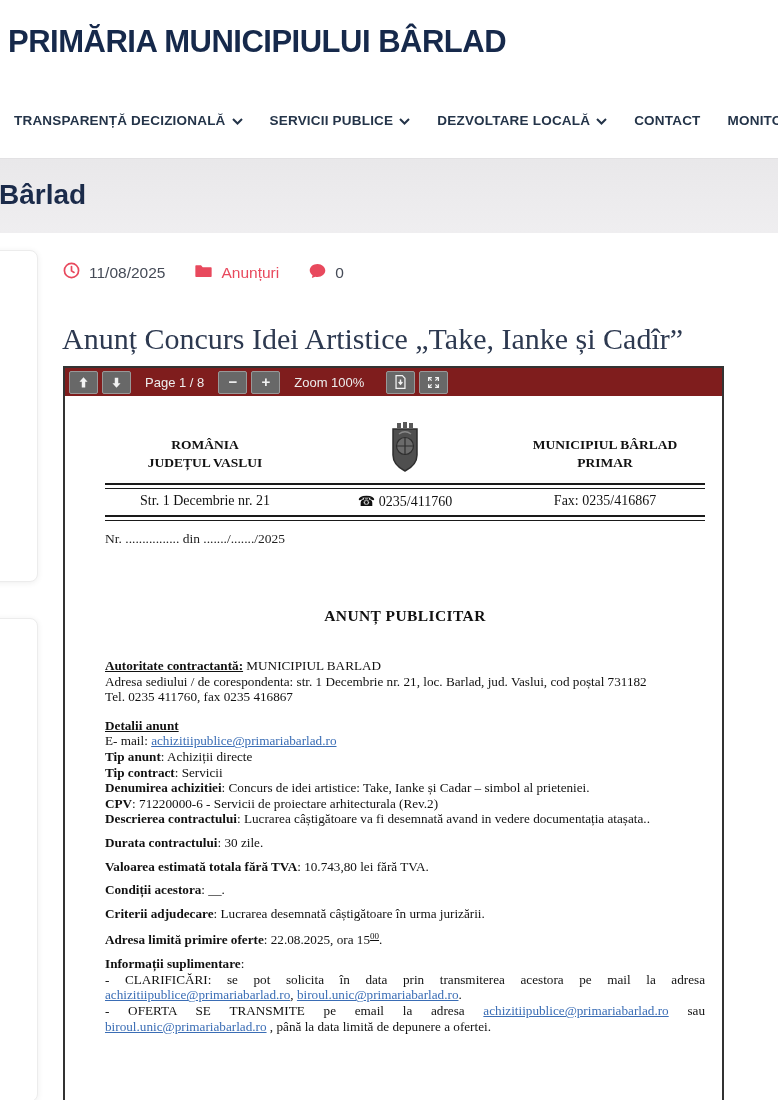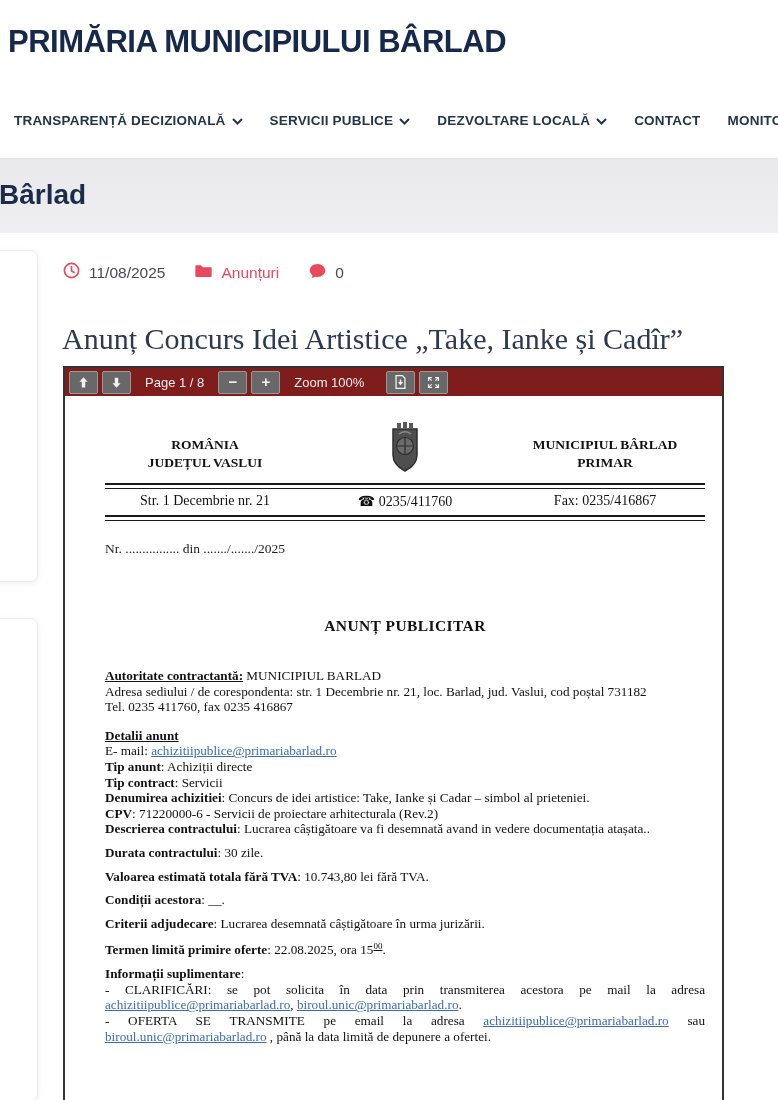--- a/index.html
+++ b/index.html
@@ -77,21 +77,21 @@
     padding:26px 8px 0 40px;
     font-family:"Liberation Serif",serif;color:#111;
   }
   .doc-head{display:flex;align-items:flex-start;width:600px;}
   .doc-head .col{width:200px;text-align:center;}
   .doc-org{font-size:13.5px;font-weight:700;line-height:1.35;padding-top:14px;}
   .crest-wrap{display:flex;justify-content:center;}
   .dbl-line{width:600px;height:3px;border-top:2px solid #1a1a1a;border-bottom:1px solid #1a1a1a;margin-top:5px;}
   .doc-addr{display:flex;width:600px;font-size:14px;padding:4px 0 3px;}
   .doc-addr .col{width:200px;text-align:center;}
-  .nr-line{margin-top:20px;font-size:13.5px;color:#222;}
+  .nr-line{margin-top:10px;font-size:13.5px;color:#222;}
   .doc-title{width:600px;text-align:center;font-weight:700;font-size:15.5px;letter-spacing:.4px;margin-top:60px;}
   .doc-body{width:600px;font-size:13.2px;line-height:15.6px;margin-top:33px;}
   .doc-body .ul{text-decoration:underline;}
   .doc-body b{font-weight:700;}
   .doc-link{color:#3a6db5;text-decoration:underline;cursor:pointer;}
   .blk{margin:0;}
   .blk.sp{margin-top:8px;}
   .blk.sp2{margin-top:13px;}
   .just{text-align:justify;}
   sup.uu{font-size:9px;text-decoration:underline;}
@@ -266,21 +266,21 @@
       <p class="blk"><b>Tip contract</b><span>: Servicii</span></p>
       <p class="blk"><b>Denumirea achizitiei</b><span>: Concurs de idei artistice: Take, Ianke și Cadar – simbol al prieteniei.</span></p>
       <p class="blk"><b>CPV</b><span>: 71220000-6 - Servicii de proiectare arhitecturala (Rev.2)</span></p>
       <p class="blk"><b>Descrierea contractului</b><span>: Lucrarea câștigătoare va fi desemnată avand in vedere documentația atașata..</span></p>
 
       <p class="blk sp"><b>Durata contractului</b><span>: 30 zile.</span></p>
       <p class="blk sp"><b>Valoarea estimată totala fără TVA</b><span>: 10.743,80 lei fără TVA.</span></p>
       <p class="blk sp"><b>Condiții acestora</b><span>: __.</span></p>
       <p class="blk sp"><b>Criterii adjudecare</b><span>: Lucrarea desemnată câștigătoare în urma jurizării.</span></p>
 
-      <p class="blk sp"><b>Termen limită primire oferte</b><span>: 22.08.2025, ora 15</span><sup class="uu">00</sup><span>.</span></p>
+      <p class="blk sp"><b>Adresa limită primire oferte</b><span>: 22.08.2025, ora 15</span><sup class="uu">00</sup><span>.</span></p>
 
       <p class="blk sp"><b>Informații suplimentare</b><span>:</span></p>
 
       <p class="blk just"><span>-  CLARIFICĂRI:  se  pot  solicita  în  data  prin  transmiterea  acestora  pe  mail  la  adresa </span><span class="doc-link">achizitiipublice@primariabarlad.ro</span><span>, </span><span class="doc-link">biroul.unic@primariabarlad.ro</span><span>.</span></p>
 
       <p class="blk just"><span>-  OFERTA  SE  TRANSMITE  pe  email  la  adresa </span><span class="doc-link">achizitiipublice@primariabarlad.ro</span><span> sau </span><span class="doc-link">biroul.unic@primariabarlad.ro</span><span> , până la data limită de depunere a ofertei.</span></p>
     </div>
   </div>
 </div>
 

